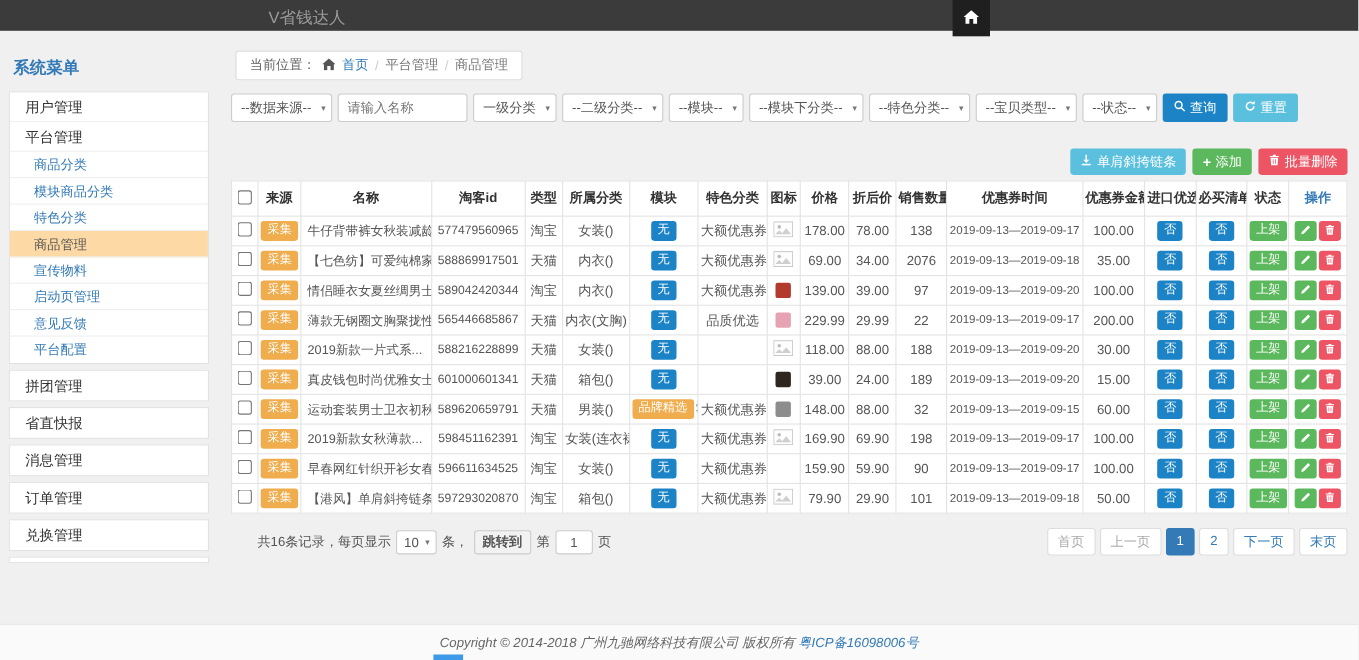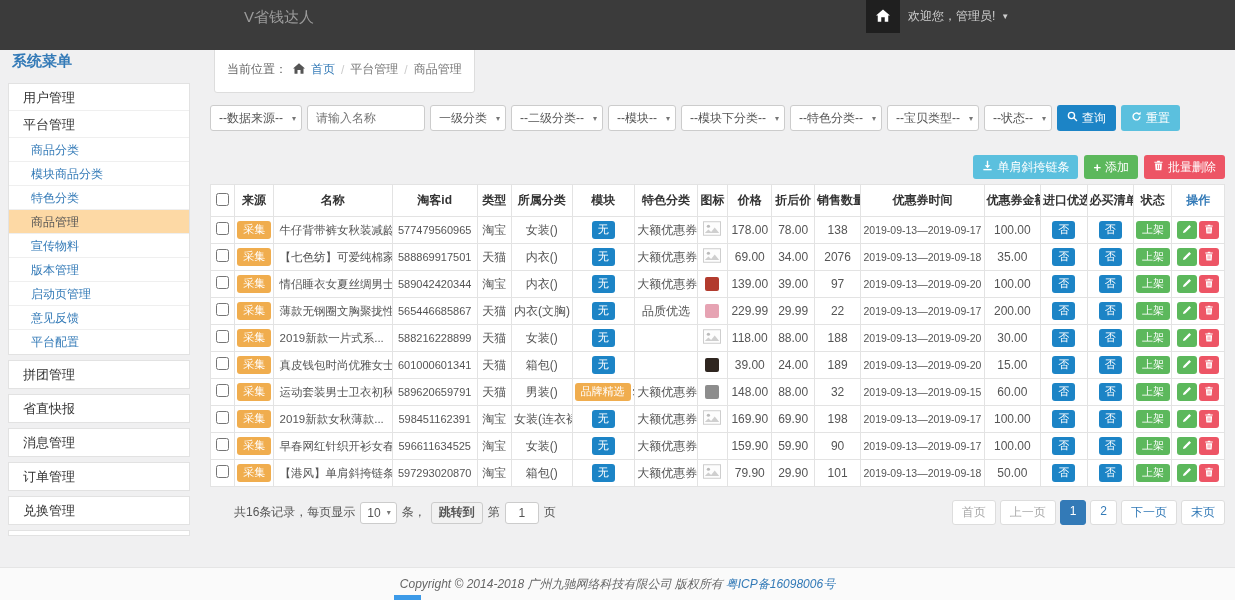--- a/index.html
+++ b/index.html
@@ -6,38 +6,38 @@
   html,body { width:1235px; height:600px; }
   body {
     position: relative;
     overflow: hidden;
     background: #f0f0f1;
     font-family: "Liberation Sans", "DejaVu Sans", sans-serif;
     font-size: 12px;
     color: #555;
   }
   
-  .topbar { position:absolute; top:0; left:0; right:0; height:50px; background:#3b3b3b; z-index:5; }
+  .topbar { position:absolute; top:0; left:0; right:0; height:28px; background:#3b3b3b; z-index:5; }
   .brand { position:absolute; left:244px; top:0; line-height:33px; color:#9b9b9b; font-size:15px; }
   .home-btn { position:absolute; left:866px; top:0; width:34px; height:33px; background:#1f1f1f; display:flex; align-items:center; justify-content:center; cursor:pointer; }
   .welcome { position:absolute; left:908px; top:0; height:33px; display:flex; align-items:center; gap:6px; color:#cfcfcf; font-size:12px; cursor:pointer; }
   .welcome .caret { font-size:8px; color:#cfcfcf; }
   
   .sidebar { position:absolute; left:8px; top:44px; width:182px; z-index:1; }
   .sidebar-title { color:#337ab7; font-size:15px; font-weight:bold; padding:8px 4px 12px 4px; }
   .menu-box { background:#fff; border:1px solid #e2e2e2; margin-bottom:5px; }
   .menu-box.clipped { height:6px; overflow:hidden; margin-bottom:0; }
   .menu-item { border-bottom:1px solid #efefef; cursor:pointer; white-space:nowrap; overflow:hidden; }
   .menu-item:last-child { border-bottom:none; }
   .m-top { height:27px; line-height:27px; padding-left:14px; color:#333; font-size:13px; }
   .m-sub { height:24px; line-height:24px; padding-left:22px; color:#337ab7; font-size:12px; }
   .m-sub.active { background:#fdd9a5; color:#555; }
   
   .main { position:absolute; left:210px; top:40px; width:1015px; z-index:1; }
-  .breadcrumb { display:inline-flex; align-items:center; gap:6px; background:#fff; border:1px solid #ddd; border-radius:3px; padding:14px 12px; font-size:12px; color:#666; margin:6px 0 0 4px; }
+  .breadcrumb { display:inline-flex; align-items:center; gap:6px; background:#fff; border:1px solid #ddd; border-radius:3px; padding:4px 12px; font-size:12px; color:#666; margin:6px 0 0 4px; }
   .breadcrumb a { color:#337ab7; text-decoration:none; cursor:pointer; }
   .breadcrumb .sep { color:#ccc; }
   .breadcrumb .crumb { color:#777; }
   .filter-row { display:flex; align-items:center; gap:5px; margin-top:12px; flex-wrap:nowrap; }
   .slot { display:contents; }
   .selectbox { position:relative; display:inline-flex; align-items:center; height:26px; background:#fff; border:1px solid #ccc; border-radius:3px; padding:0 18px 0 8px; font-size:12px; color:#555; cursor:pointer; white-space:nowrap;justify-content:center; }
   .sel-caret { position:absolute; right:5px; font-size:8px; color:#777; }
   .selectbox.small { height:22px; padding:0 15px 0 6px; }
   .txt { height:26px; border:1px solid #ccc; border-radius:3px; padding:0 8px; font-size:12px; width:118px; color:#8b5cf6; background:#fff; }
   .btn { display:inline-flex; align-items:center; gap:4px; border:none; border-radius:3px; color:#fff; font-size:12px; height:26px; padding:0 10px; cursor:pointer; font-family:inherit; }
@@ -84,38 +84,33 @@
 
 <div class="topbar">
   <div class="brand">V省钱达人</div>
   <div class="home-btn">
     <span>
       <svg width="14" height="13" viewBox="0 0 16 14" fill="#fff">
           <path d="M8 0L0 7h2v7h4V9h4v5h4V7h2L8 0z"></path>
         </svg>
     </span>
   </div>
-  <div class="welcome">
-    <span>欢迎您，管理员!</span>
-    <span class="caret">▼</span>
-  </div>
 </div>
 
 <div class="sidebar">
   <div class="sidebar-title">系统菜单</div>
   <div>
       <div class="menu-box">
         <div class="menu-item m-top">用户管理</div>
         <div class="menu-item m-top">平台管理</div>
         <div class="menu-item m-sub">商品分类</div>
         <div class="menu-item m-sub">模块商品分类</div>
         <div class="menu-item m-sub">特色分类</div>
         <div class="menu-item m-sub active">商品管理</div>
         <div class="menu-item m-sub">宣传物料</div>
-        <div class="menu-item m-sub">版本管理</div>
         <div class="menu-item m-sub">启动页管理</div>
         <div class="menu-item m-sub">意见反馈</div>
         <div class="menu-item m-sub">平台配置</div>
       </div>
       <div class="menu-box">
         <div class="menu-item m-top">拼团管理</div>
       </div>
       <div class="menu-box">
         <div class="menu-item m-top">省直快报</div>
       </div>

